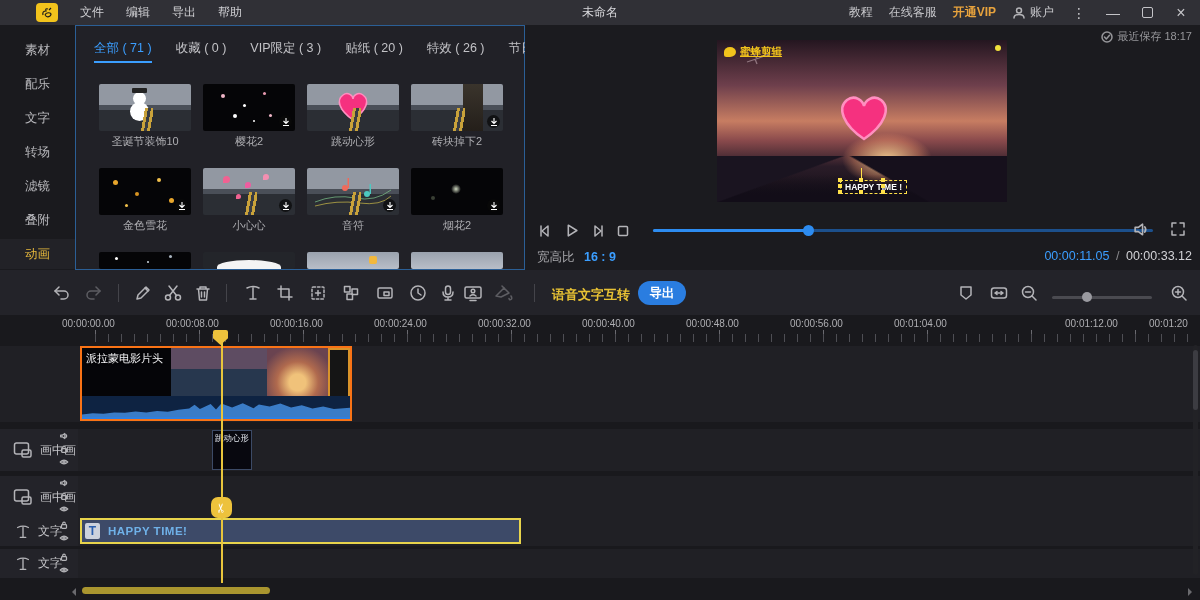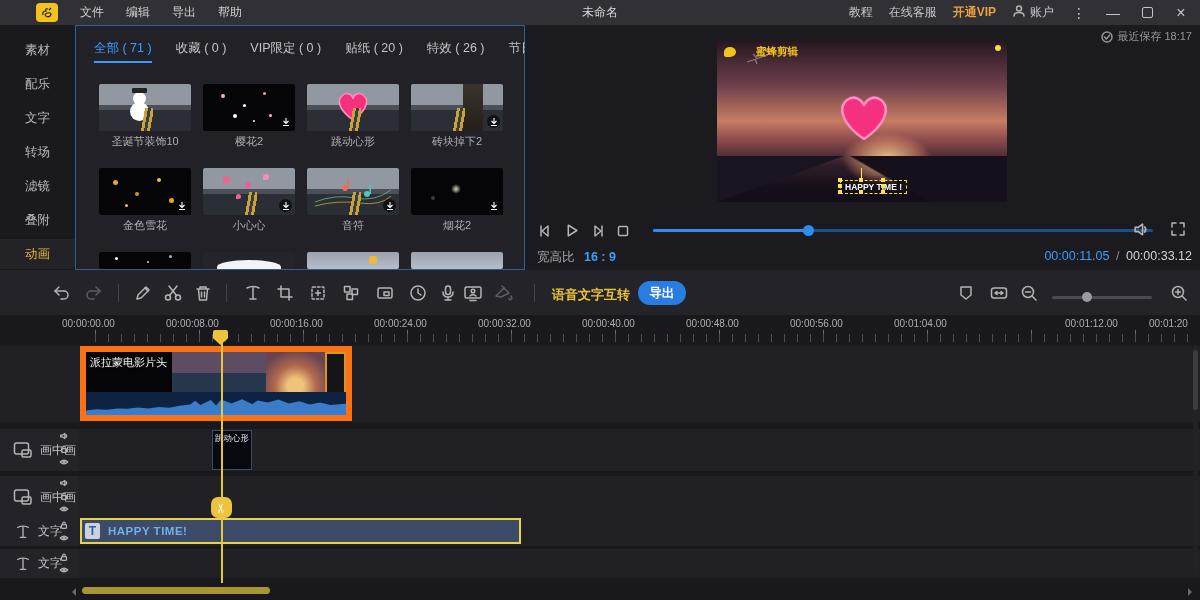--- a/index.html
+++ b/index.html
@@ -34,21 +34,21 @@
   .spark{position:absolute;border-radius:50%;}
   
   .preview{position:absolute;left:525px;top:25px;width:675px;height:245px;background:#1b1b1f;}
   .saved{position:absolute;right:8px;top:4px;font-size:11px;color:#96969a;display:flex;align-items:center;gap:4px;}
   .stage{position:absolute;left:192px;top:15px;width:290px;height:162px;background:
      linear-gradient(#241620 0%,#6e3f4c 28%,#c77d62 50%,#8a4a4c 62%,#2a1c28 78%,#120e16 100%);overflow:hidden;}
   .stage .glow{position:absolute;left:38%;top:52%;width:120px;height:70px;border-radius:50%;
      background:radial-gradient(closest-side,rgba(255,214,150,.9),rgba(255,160,110,.35) 55%,transparent 75%);}
   .stage .mount{position:absolute;bottom:0;width:100%;height:46px;background:
      linear-gradient(160deg,#1a1420 30%,transparent 31%),linear-gradient(-150deg,#16101c 42%,transparent 43%),linear-gradient(#00000000 0 40%,#120d18 85%);}
-  .watermark{position:absolute;left:7px;top:5px;display:flex;gap:20px;align-items:center;color:#f2c31c;font-size:10.5px;font-weight:bold;}
+  .watermark{position:absolute;left:7px;top:5px;display:flex;gap:4px;align-items:center;color:#f2c31c;font-size:10.5px;font-weight:bold;text-decoration:underline;}
   .beedot{width:12px;height:10px;background:#f2c31c;border-radius:50% 50% 50% 20%;}
   .corner-dot{position:absolute;right:6px;top:5px;width:6px;height:6px;border-radius:50%;background:#f2e13c;}
   .heart{position:absolute;left:118px;top:52px;}
   .ovl-text{position:absolute;left:123px;top:140px;padding:1px 4px;border:1px dashed #ffe14a;color:#fff;font-size:8.5px;font-weight:bold;white-space:nowrap;}
   .hdl{position:absolute;width:4px;height:4px;background:#ffe14a;}
   .controls{display:flex;align-items:center;gap:10px;position:absolute;left:12px;top:197px;}
   .slider-track{position:absolute;left:128px;top:204px;width:500px;height:3px;background:#1c508c;border-radius:2px;}
   .slider-fill{width:156px;height:3px;background:#2d8cf0;border-radius:2px;}
   .slider-thumb{position:absolute;left:150px;top:-4px;width:11px;height:11px;border-radius:50%;background:#2d8cf0;}
   .info-row{position:absolute;left:12px;top:224px;width:655px;font-size:12.5px;color:#a8a8ac;}
@@ -65,21 +65,21 @@
   .timeline-bg{position:absolute;left:0;top:315px;width:1200px;height:285px;background:#19191d;}
   .ruler-label{position:absolute;top:318px;font-size:10px;color:#aeaeb2;width:80px;}
   .ticks-minor{position:absolute;left:95px;top:334px;width:1100px;height:8px;
      background:repeating-linear-gradient(90deg,#4e4e54 0 1px,transparent 1px 13px);}
   .ticks-major{position:absolute;left:95px;top:330px;width:1100px;height:12px;
      background:repeating-linear-gradient(90deg,#6a6a70 0 1px,transparent 1px 104px);}
   .trackrow{position:absolute;left:0;width:1200px;background:#202025;}
   .trackhdr{position:absolute;left:0;top:0;width:78px;height:100%;background:#232329;display:flex;align-items:center;}
   .thdr-label{font-size:12px;color:#c6c6ca;margin-left:6px;}
   .mini-col{position:absolute;left:59px;display:flex;flex-direction:column;gap:3px;align-items:center;}
-  .clip-video{position:absolute;left:80px;top:0;width:272px;height:75px;border:6px solid #f97316;box-sizing:border-box;background:#06060a;}
+  .clip-video{position:absolute;left:80px;top:0;width:272px;height:75px;border:2px solid #f97316;box-sizing:border-box;background:#06060a;}
   .vthumbs{position:absolute;left:0;top:0;width:100%;height:53px;display:flex;}
   .vseg1{width:90px;background:#050508;}
   .vseg2{width:98px;background:linear-gradient(#5e4c62 0 40%,#27374e 40% 100%);}
   .vseg3{width:62px;background:radial-gradient(circle at 50% 65%,#f0c27a 0 18%,#b06a4e 45%,#6a4350 80%);}
   .vseg4{width:22px;background:#151515;border:2px solid #d8932a;box-sizing:border-box;}
   .cliplabel{position:absolute;left:4px;top:3px;font-size:11px;color:#f2f2f4;text-shadow:0 1px 2px #000;}
   .wave-wrap{position:absolute;left:0;bottom:0;width:100%;height:21px;background:#0e2342;border-bottom:2px solid #2f7fe0;}
   .wave{width:100%;height:100%;background:#3f86d6;opacity:.9;
     clip-path:polygon(0% 88%,4% 82%,8% 85%,12% 78%,16% 80%,20% 74%,24% 78%,28% 72%,32% 75%,36% 66%,40% 60%,42% 42%,44% 62%,48% 38%,50% 64%,52% 36%,56% 55%,60% 34%,64% 58%,66% 40%,70% 50%,74% 36%,78% 55%,82% 44%,86% 60%,90% 50%,94% 62%,100% 56%,100% 100%,0% 100%);}
   .clip-pip{position:absolute;left:212px;top:1px;width:40px;height:40px;background:#08080f;border:1px solid #3c4a66;box-sizing:border-box;color:#dfe3ea;font-size:8.5px;padding:2px 1px 0 2px;overflow:hidden;white-space:nowrap;}
@@ -112,21 +112,21 @@
     </div>
     <span class="menu-item">文件</span>
     <span class="menu-item">编辑</span>
     <span class="menu-item">导出</span>
     <span class="menu-item">帮助</span>
     <span class="abs" style="left:50%;transform:translateX(-50%);color:#d8d8dc;">未命名</span>
     <div class="tb-right">
       <span>教程</span>
       <span>在线客服</span>
       <span class="vip">开通VIP</span>
-      <span style="display:flex;gap:4px;">
+      <span style="display:flex;align-items:center;gap:4px;">
         <svg class="ic" width="14" height="14" viewBox="0 0 14 14">
             <circle cx="7" cy="4.5" r="2.5"></circle>
             <path d="M2 12 Q2 8.5 7 8.5 Q12 8.5 12 12"></path>
           </svg>
         <span>账户</span>
       </span>
       <span class="winbtn">⋮</span>
       <span class="winbtn">—</span>
       <span class="winbtn"><span class="maxbox" style="display:inline-block;"></span></span>
       <span class="winbtn" style="font-size:16px;">×</span>
@@ -140,21 +140,21 @@
     <div class="side-item" style="top:114px;">转场</div>
     <div class="side-item" style="top:148px;">滤镜</div>
     <div class="side-item" style="top:182px;">叠附</div>
     <div class="side-item side-active" style="top:214px;">动画</div>
   </div>
 
   <div class="media">
     <div class="tabs">
       <span class="tab active">全部 ( 71 )</span>
       <span class="tab">收藏 ( 0 )</span>
-      <span class="tab">VIP限定 ( 0 )</span>
+      <span class="tab">VIP限定 ( 3 )</span>
       <span class="tab">贴纸 ( 20 )</span>
       <span class="tab">特效 ( 26 )</span>
       <span class="tab">节日装饰 ( 27 )</span>
     </div>
 
     <div class="thumb road" style="left:23px;top:58px;">
       <div class="abs" style="left:34px;top:8px;width:13px;height:13px;border-radius:50%;background:#fff;"></div>
       <div class="abs" style="left:31px;top:18px;width:19px;height:19px;border-radius:50%;background:#fff;"></div>
       <div class="abs" style="left:33px;top:4px;width:15px;height:5px;background:#222;border-radius:1px;"></div>
     </div>

